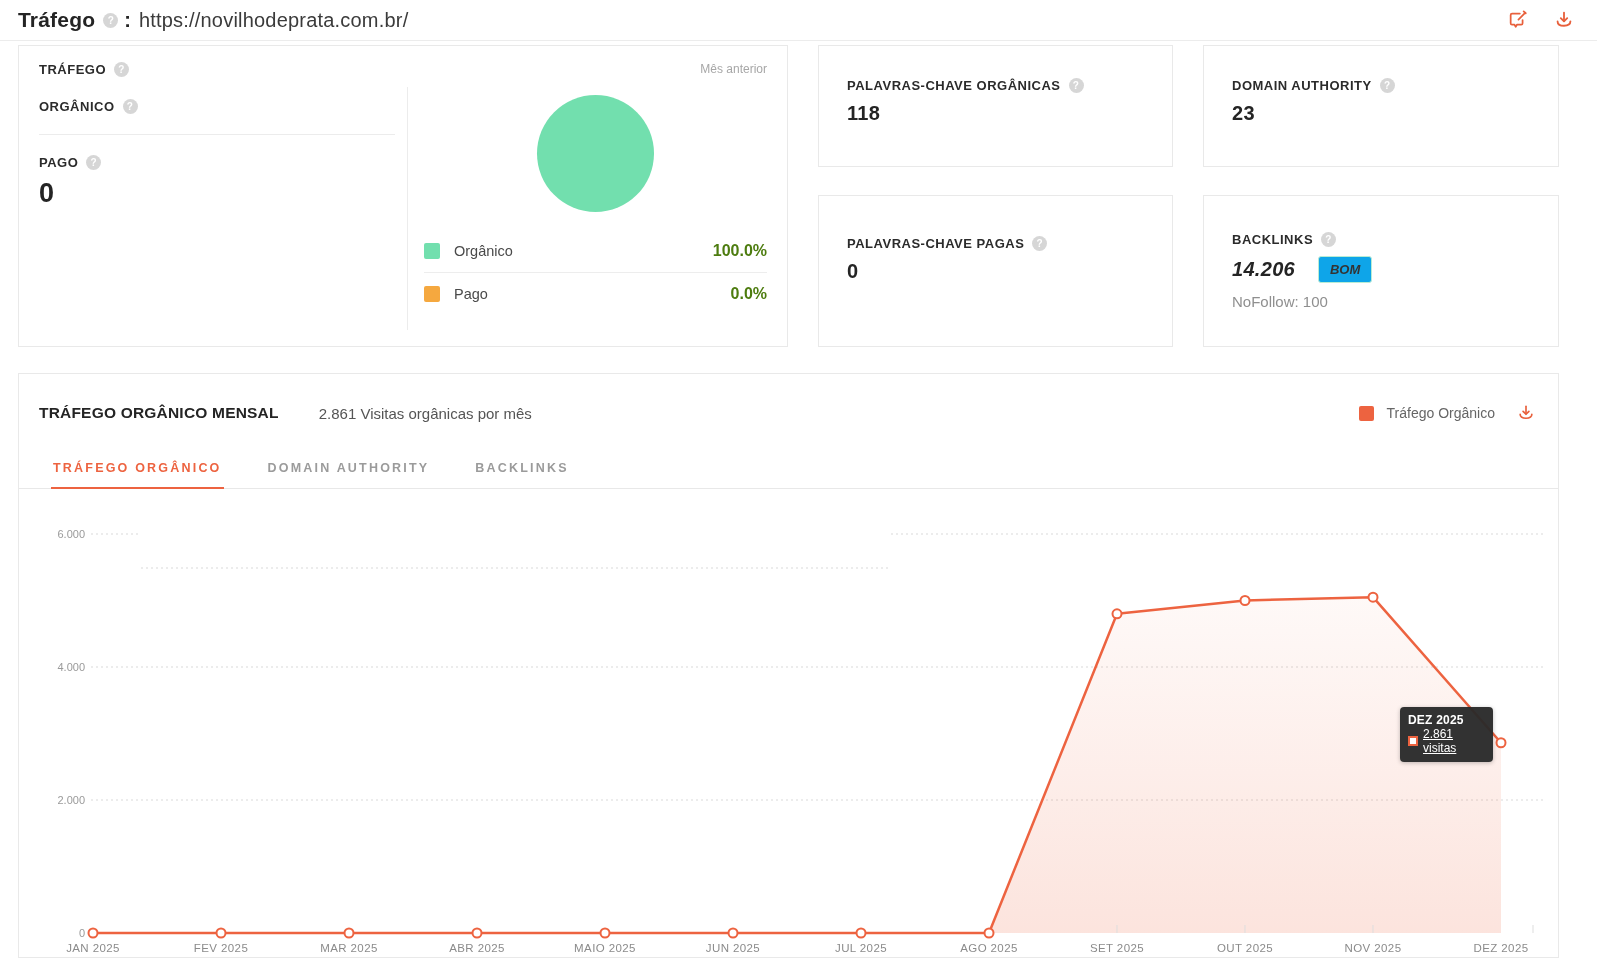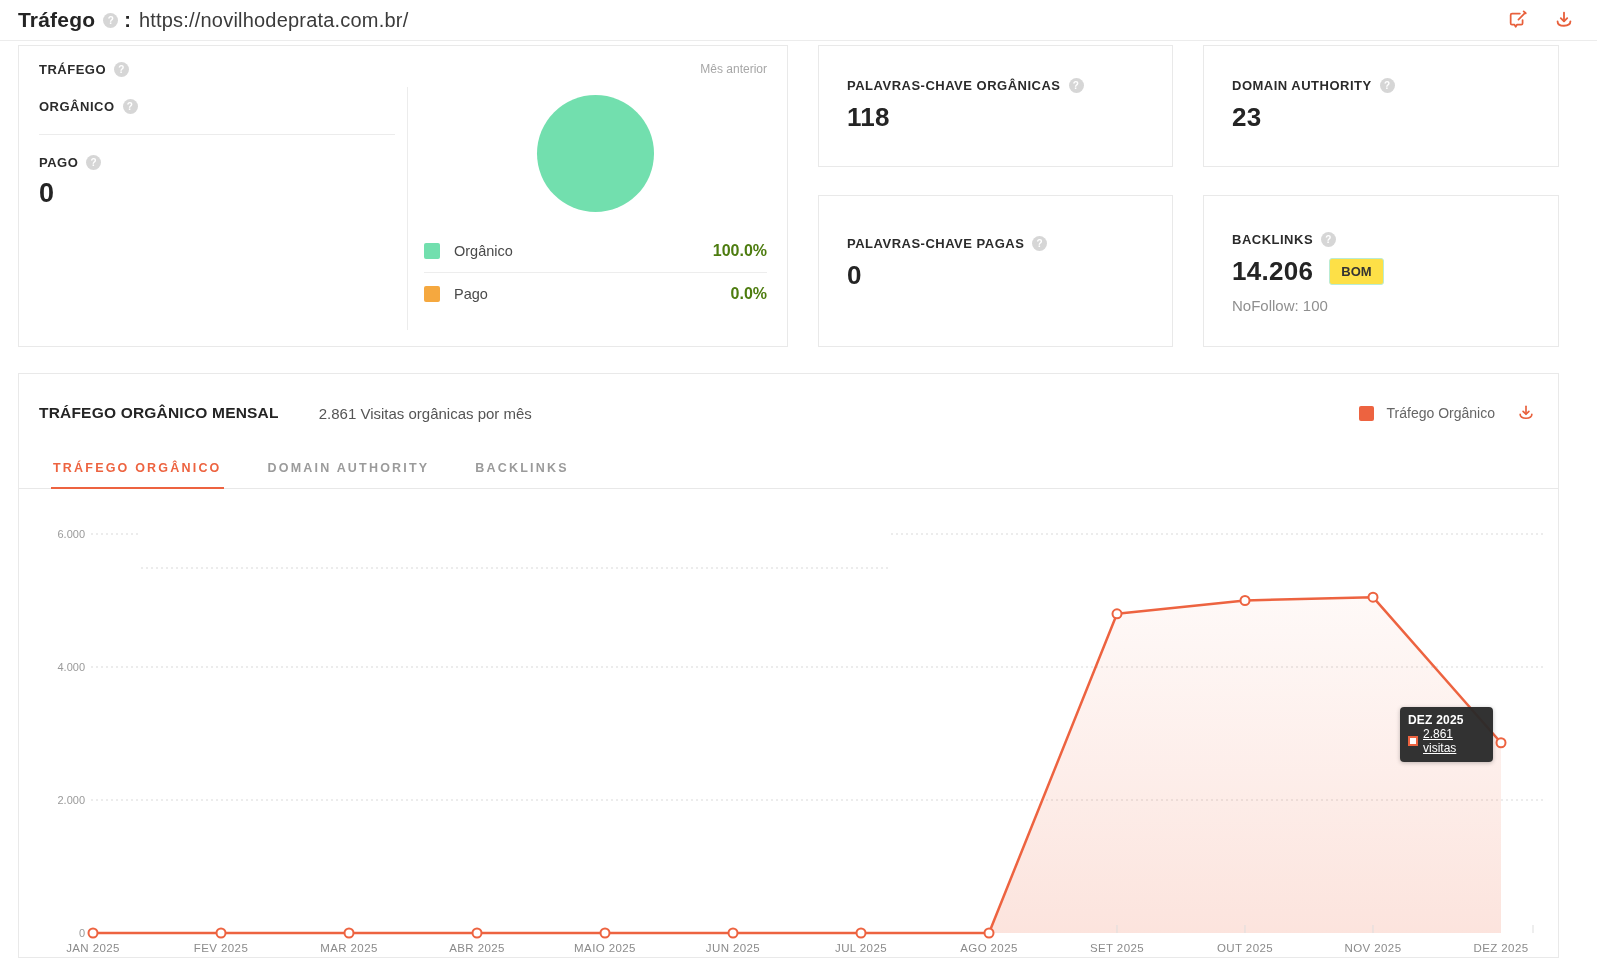--- a/index.html
+++ b/index.html
@@ -55,24 +55,24 @@
   .pie-legend { margin-top:18px; }
   .legend-row { display:flex; align-items:center; height:42px; }
   .legend-row + .legend-row { border-top:1px solid #ededed; }
   .legend-swatch { width:16px; height:16px; border-radius:2px; margin-right:14px; flex:none; }
   .legend-name { font-size:14.5px; color:#4a4a4a; }
   .legend-pct { margin-left:auto; font-size:16px; font-weight:700; color:#4d7c0f; }
 
   
   .stat-card { padding:32px 28px; }
   .stat-card.row2 { padding-top:40px; }
-  .big-number { font-size:26px; font-weight:800; color:#242424; margin-top:9px; letter-spacing:.3px; }
-  .number-row { display:flex; align-items:center; gap:16px; }
+  .big-number { font-size:20px; font-weight:800; color:#242424; margin-top:9px; letter-spacing:.3px; }
+  .number-row { display:flex; align-items:center; gap:23px;font-style:italic; }
   .badge {
-    font-size:13px; font-weight:700; color:#333; background:#fde047;
+    font-size:13px; font-weight:700; color:#333; background:#0ea5e9;
     border:1px solid #b9ecd4; border-radius:3px; padding:5px 11px; margin-top:9px;
   }
   .nofollow { font-size:15px; color:#8f8f8f; margin-top:10px; }
 
   
   .monthly-card { margin:26px 38px 0 18px; border:1px solid #e9e9e9; height:585px; padding-top:22px; }
   .monthly-head { display:flex; align-items:center; padding:0 22px 0 20px; height:34px; }
   .monthly-title { font-size:15.5px; font-weight:800; color:#242424; letter-spacing:.2px; }
   .monthly-subtitle { font-size:15px; color:#555; margin-left:40px; }
   .chart-legend { margin-left:auto; display:flex; align-items:center; gap:13px; }

